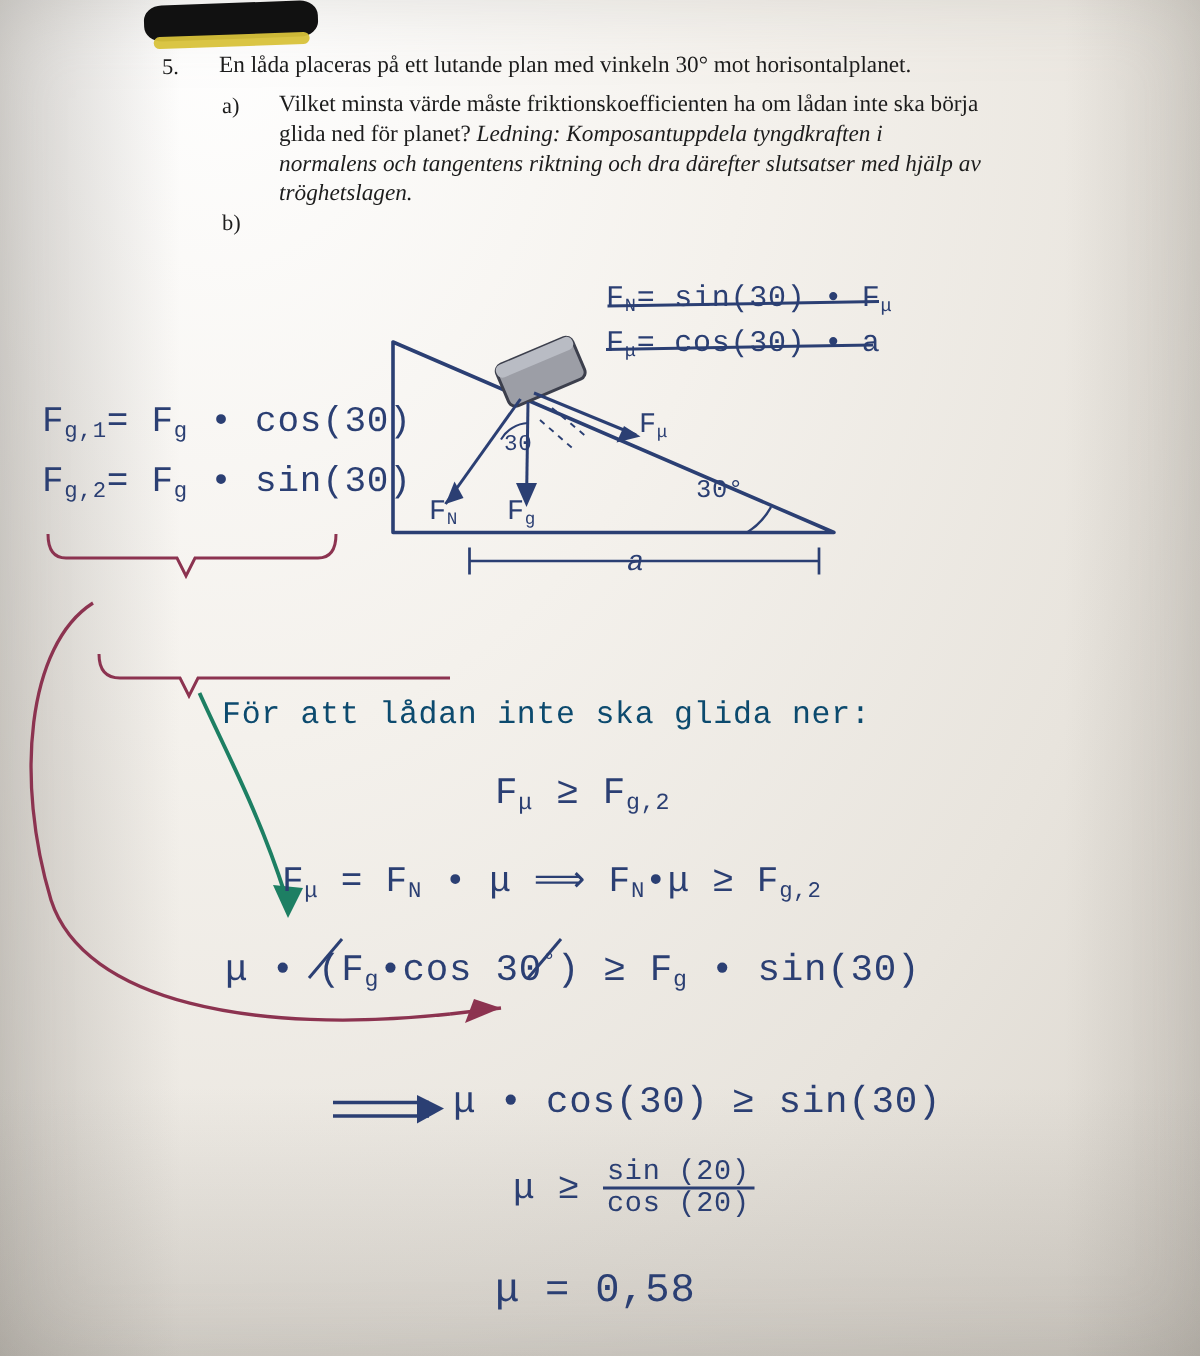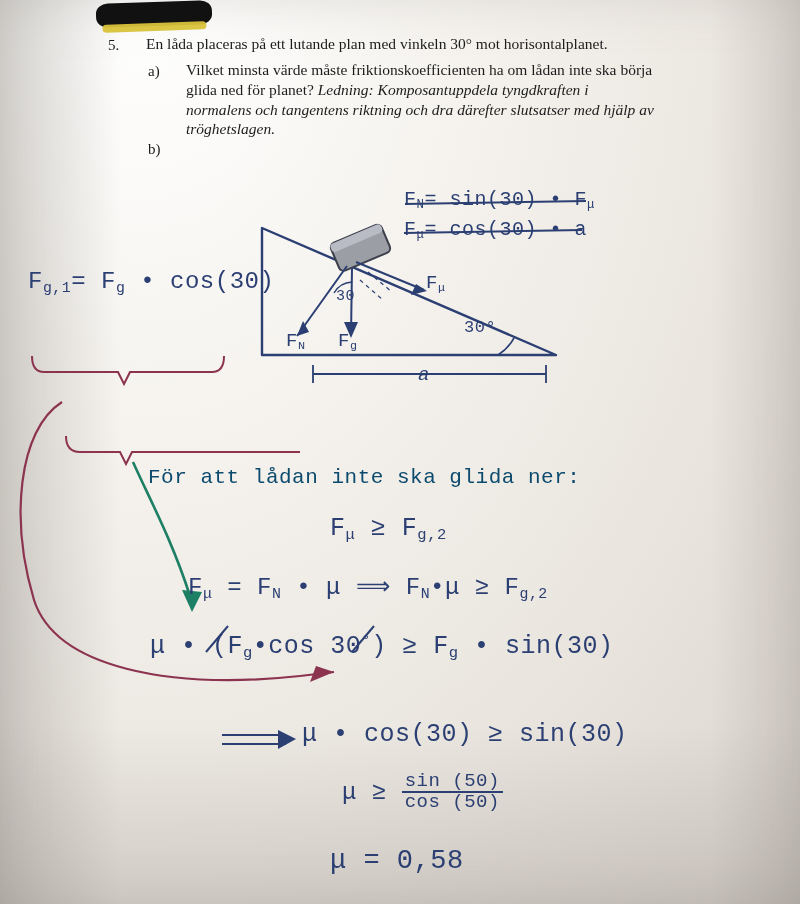--- a/index.html
+++ b/index.html
@@ -207,20 +207,23 @@
   </div>
 
   <div class="hw blue" style="left:404px; top:218px; font-size:20px;">
     <span>F</span><span class="sub">μ</span><span>= cos(30) • a</span>
   </div>
 
   <div class="hw blue" style="left:28px; top:268px; font-size:24px;">
     <span>F</span><span class="sub">g,1</span><span>= F</span><span class="sub">g</span><span> • cos(30)</span>
   </div>
 
+  <div class="hw blue" style="left:28px; top:308px; font-size:24px;">
+    <span>F</span><span class="sub">g,2</span><span>= F</span><span class="sub">g</span><span> • sin(30)</span>
+  </div>
 
 
   <div class="hw dark" style="left:148px; top:466px; font-size:21px;">För att lådan inte ska glida ner:</div>
 
   <div class="hw blue" style="left:330px; top:514px; font-size:25px;">
     <span>F</span><span class="sub">μ</span><span> ≥ F</span><span class="sub">g,2</span>
   </div>
 
   <div class="hw blue" style="left:188px; top:572px; font-size:24px;">
     <span>F</span><span class="sub">μ</span><span> = F</span><span class="sub">N</span><span> • μ  ⟹  F</span><span class="sub">N</span><span>•μ ≥ F</span><span class="sub">g,2</span>
@@ -228,19 +231,19 @@
 
   <div class="hw blue" style="left:150px; top:632px; font-size:25px;">
     <span>μ • (F</span><span class="sub">g</span><span>•cos 30</span><span class="sup">°</span><span>) ≥ F</span><span class="sub">g</span><span> • sin(30)</span>
   </div>
 
   <div class="hw blue" style="left:302px; top:720px; font-size:25px;">μ • cos(30) ≥ sin(30)</div>
 
   <div class="hw blue" style="left:342px; top:772px; font-size:24px;">
     <span>μ ≥</span>
     <span class="frac" style="font-size:19px;">
-      <span class="num">sin (50)</span>
-      <span class="den">cos (50)</span>
+      <span class="num">sin (20)</span>
+      <span class="den">cos (20)</span>
     </span>
   </div>
 
   <div class="hw blue" style="left:330px; top:846px; font-size:27px;">μ = 0,58</div>
 </div>
 
 </body></html>

